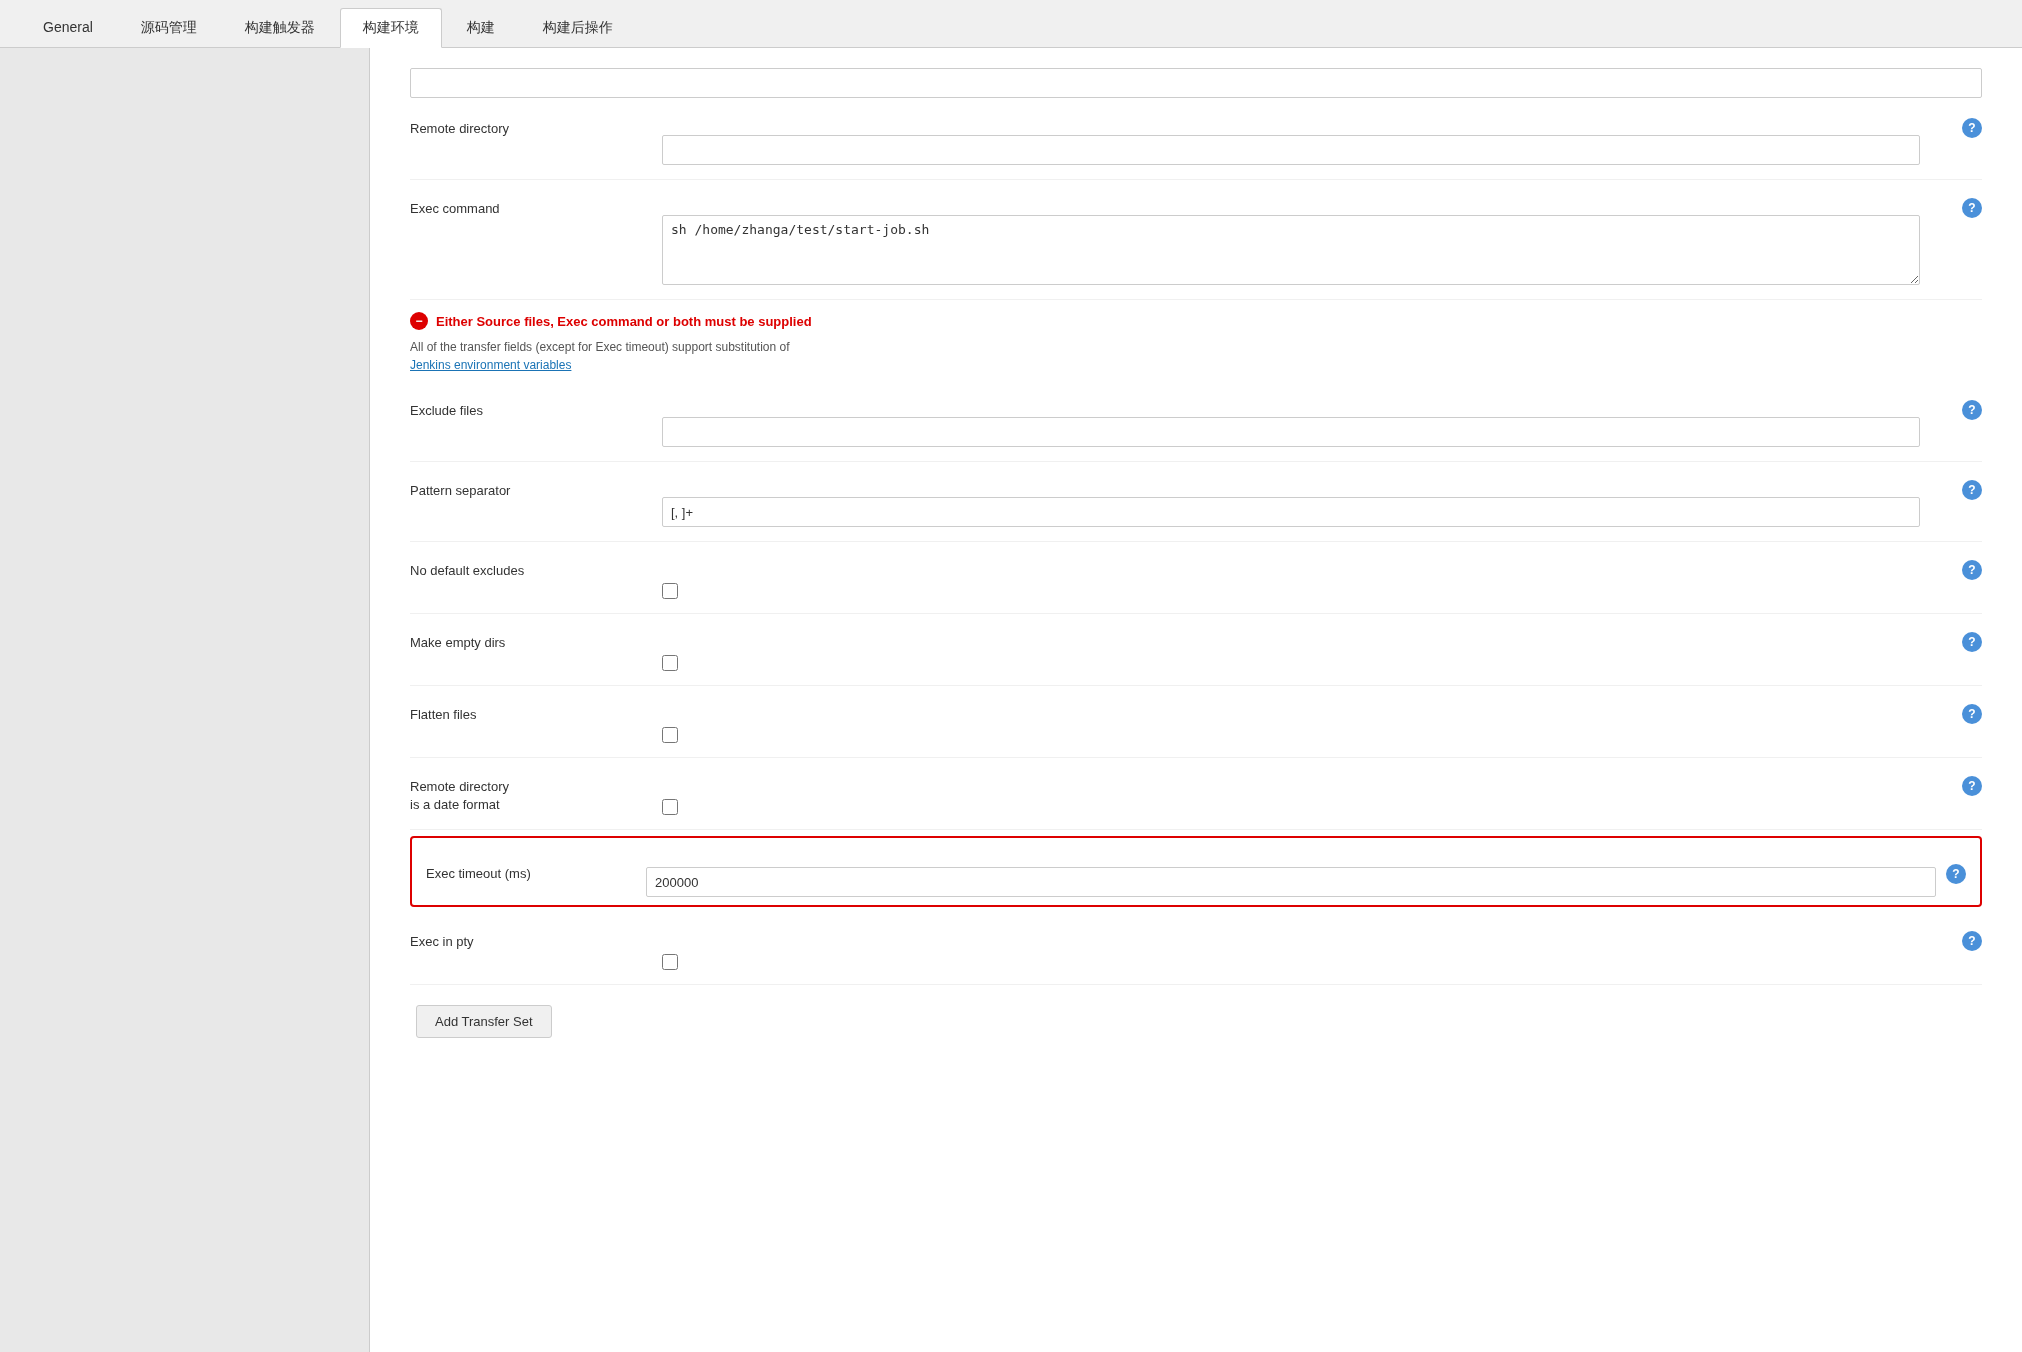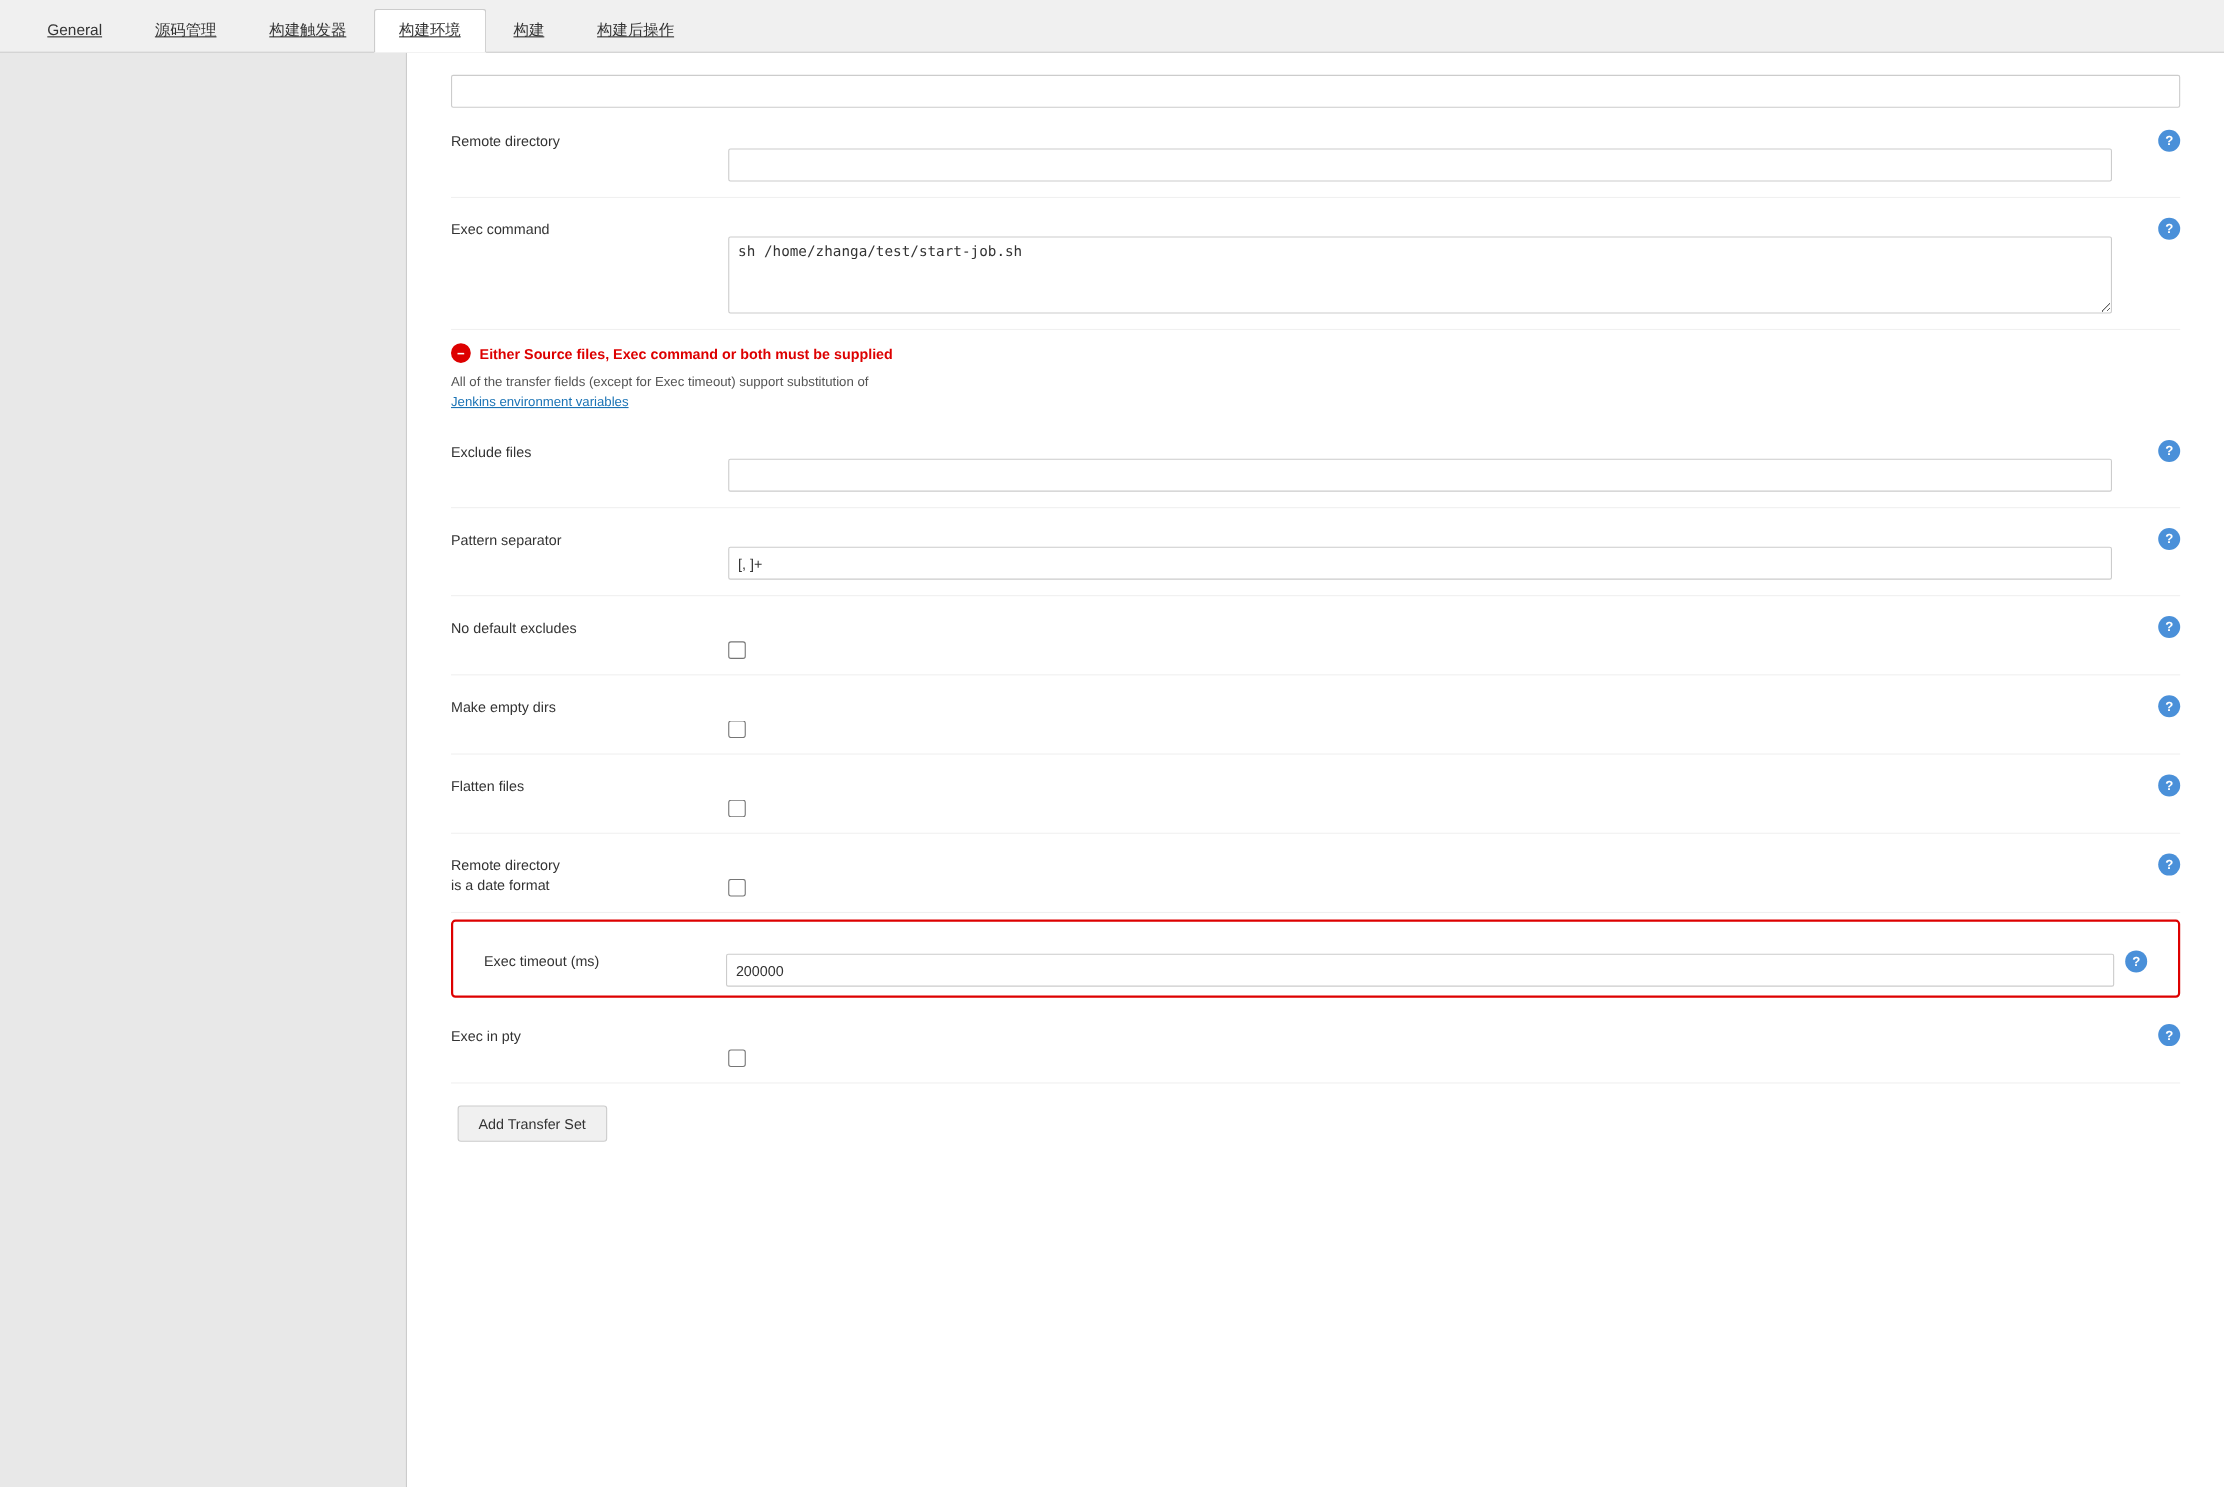--- a/index.html
+++ b/index.html
@@ -28,21 +28,20 @@
     .tab {
       padding: 10px 22px;
       cursor: pointer;
       font-size: 14px;
       color: #333;
       border: 1px solid transparent;
       border-bottom: none;
       background: transparent;
       margin-right: 2px;
       border-radius: 3px 3px 0 0;
-      text-decoration: underline;
     }
     .tab.active {
       background: #fff;
       border-color: #ccc;
       border-bottom: 1px solid #fff;
       margin-bottom: -1px;
     }
     
     .main-layout {
       display: flex;
@@ -167,21 +166,21 @@
     }
     .info-link {
       color: #1a73b5;
       text-decoration: underline;
       cursor: pointer;
     }
     
     .highlighted-row {
       border: 2px solid #d00;
       border-radius: 4px;
-      padding: 8px 28px;
+      padding: 8px 14px;
       margin: 6px 0;
       background: #fff;
     }
     
     .add-transfer-btn {
       margin: 20px 46px;
       padding: 8px 18px;
       background: #f0f0f0;
       border: 1px solid #ccc;
       border-radius: 3px;

